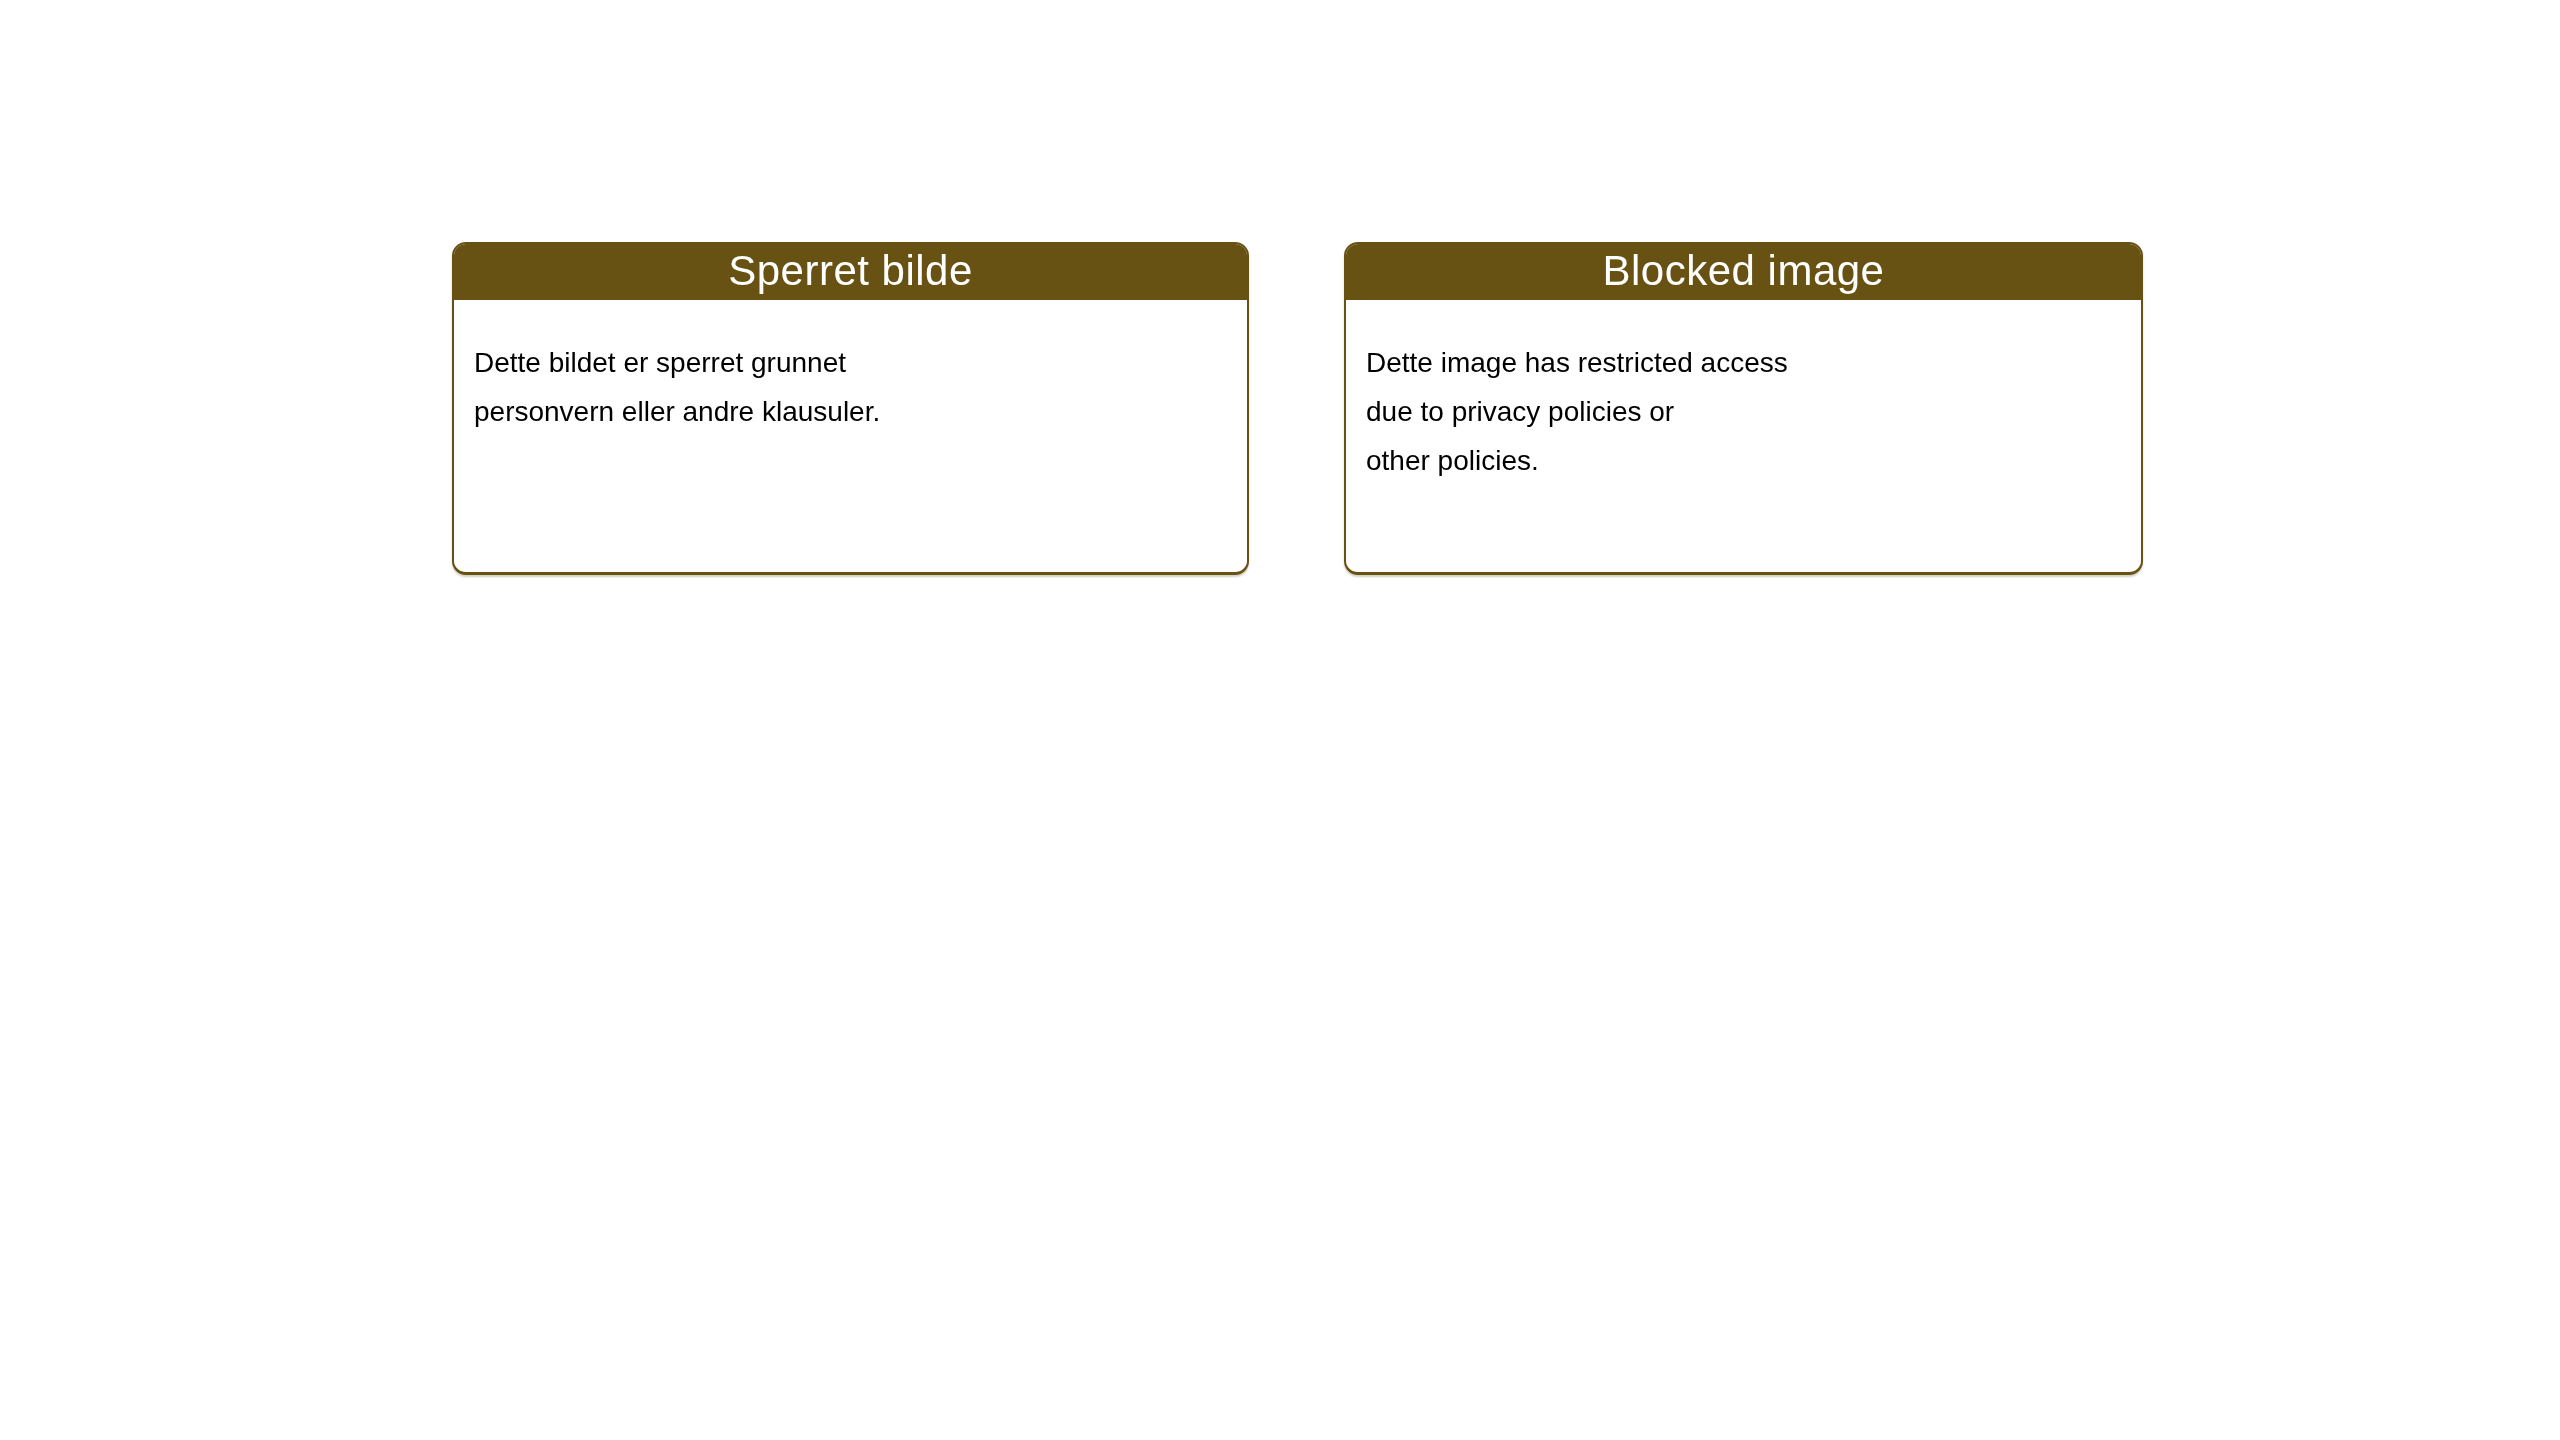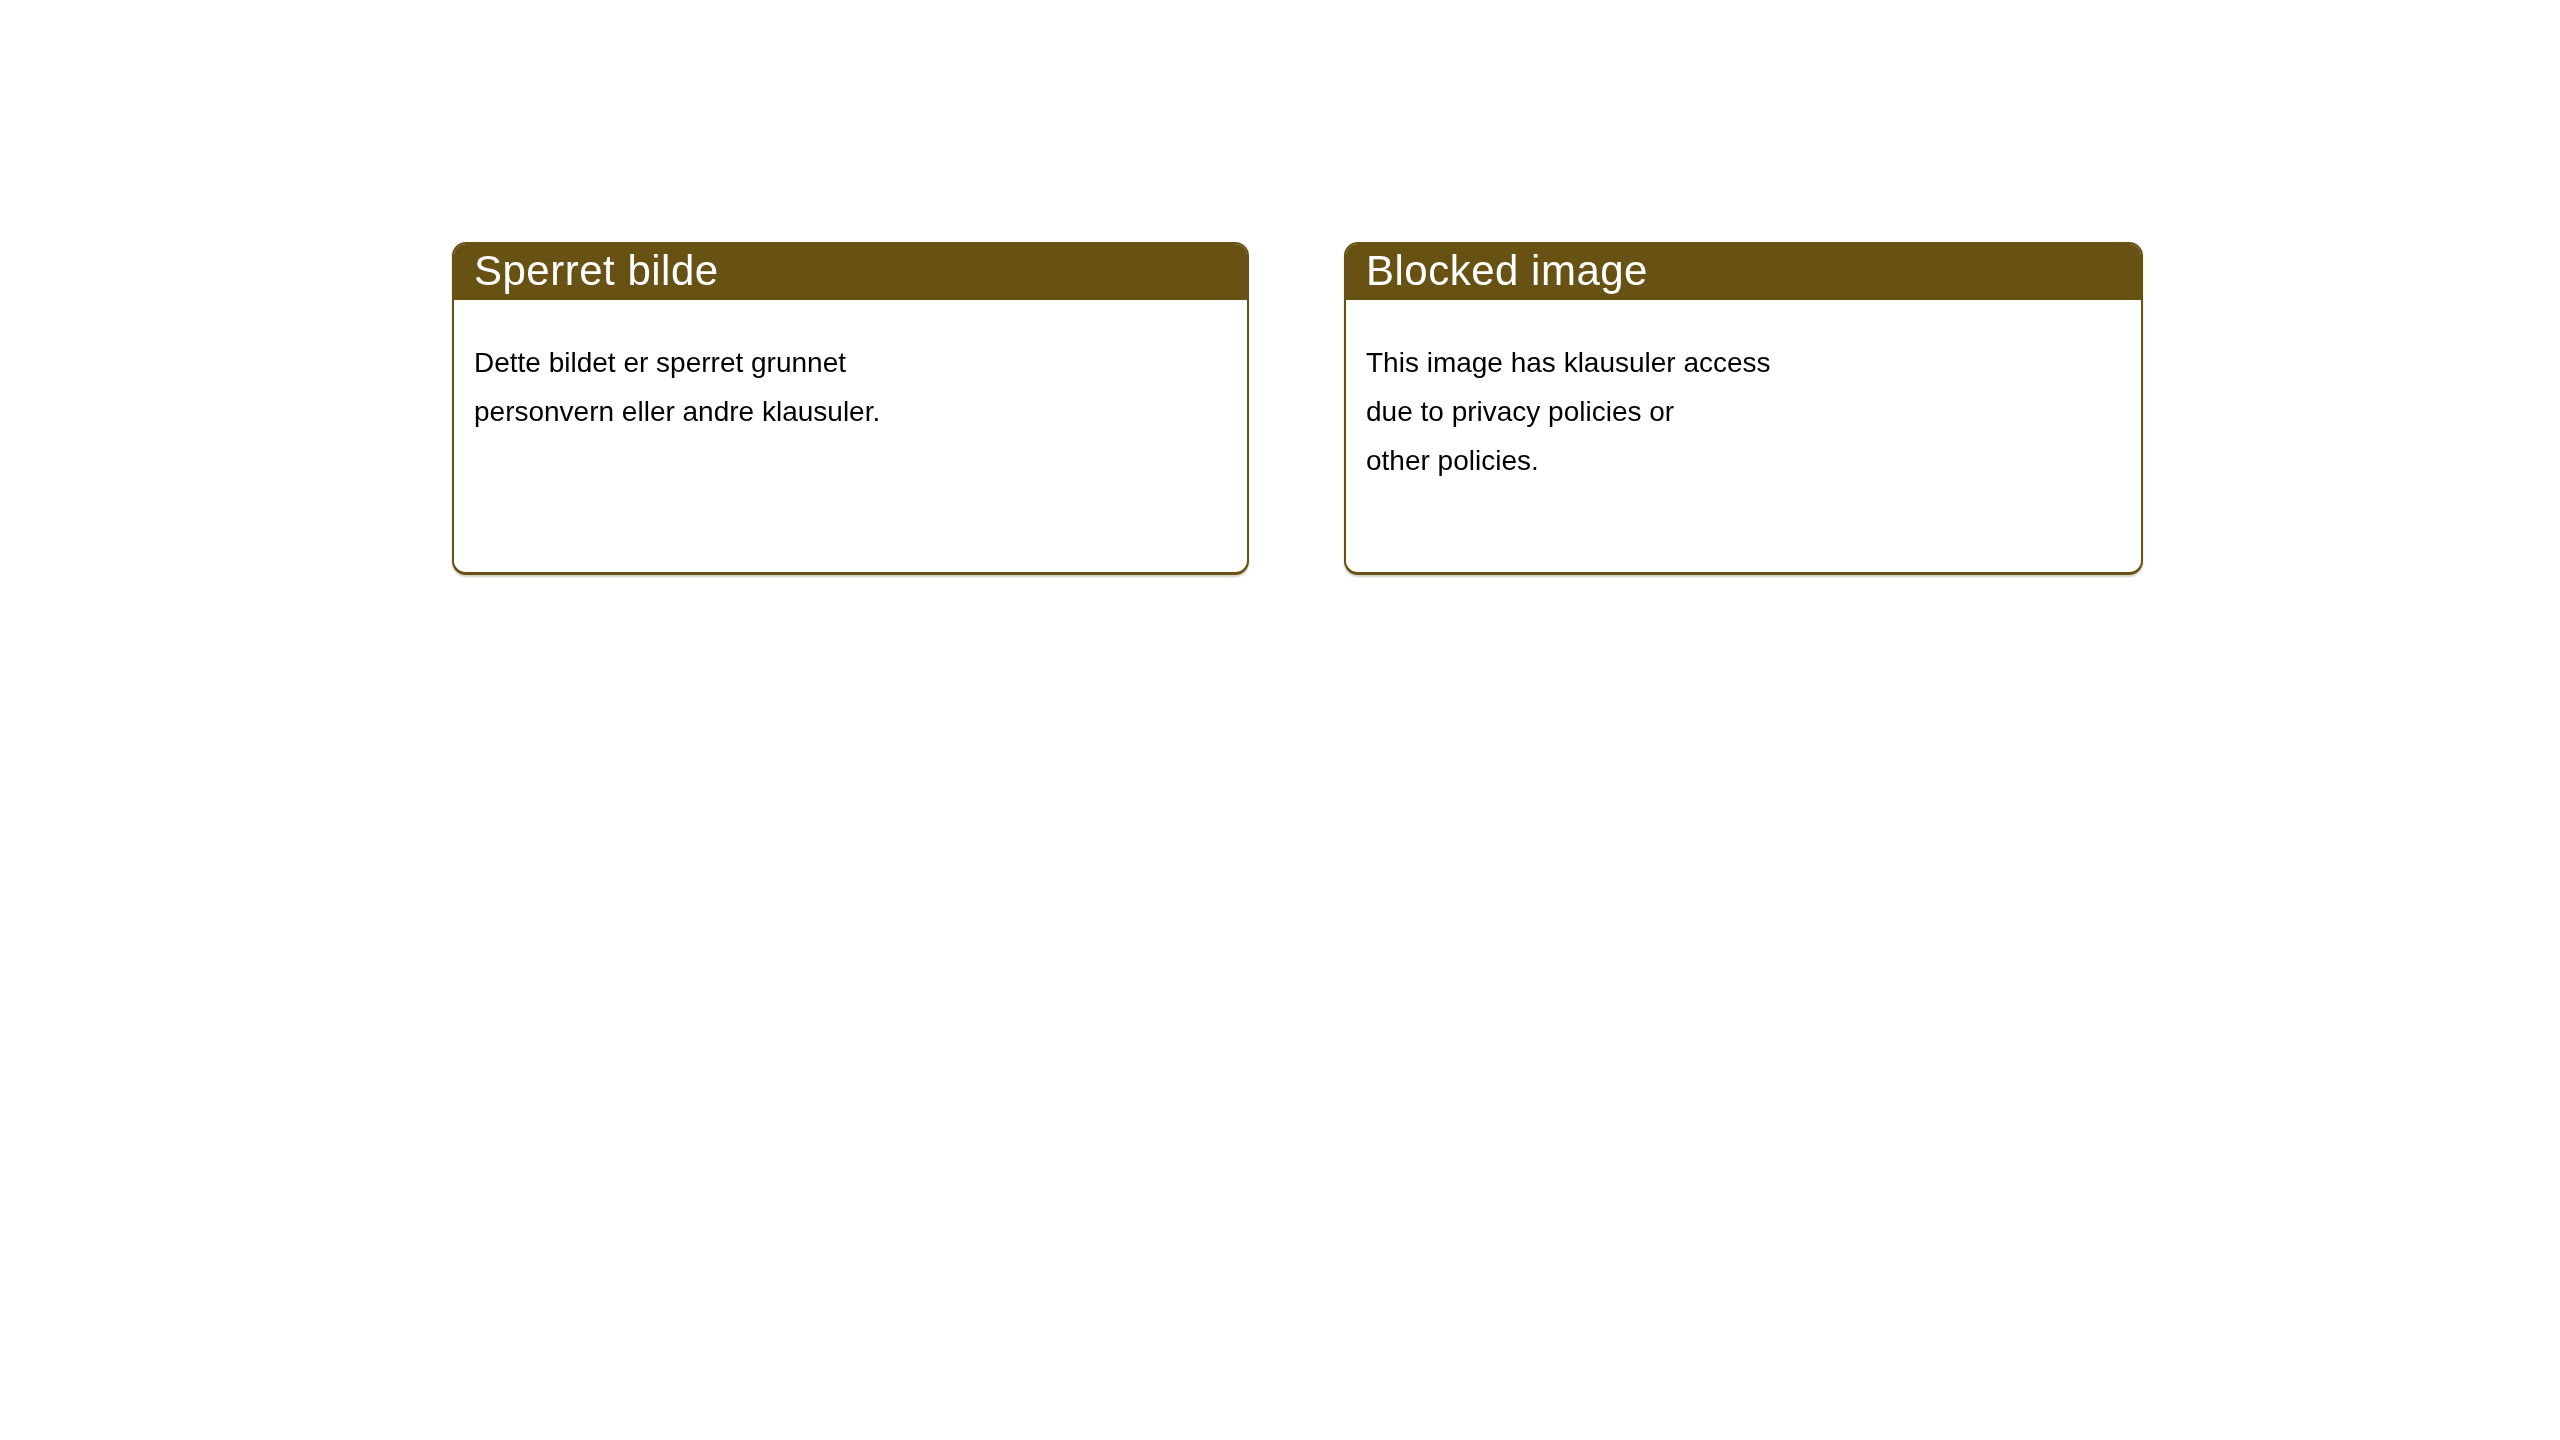--- a/index.html
+++ b/index.html
@@ -33,20 +33,21 @@
   .notice-card.card-right { left: 1344px; width: 799px; }
 
   .notice-card .card-header {
     height: 58px;
     margin: -2px -2px 0 -2px;            
     background: #675213;
     border-radius: 12px 12px 0 0;
     display: flex;
     align-items: center;
     padding: 0 22px;
+    justify-content: center;
   }
 
   .notice-card .card-header .card-title {
     color: #ffffff;
     font-size: 42px;
     line-height: 1;
     letter-spacing: 0.5px;
     white-space: nowrap;
   }
 
@@ -74,19 +75,19 @@
       <div class="body-line">Dette bildet er sperret grunnet</div>
       <div class="body-line">personvern eller andre klausuler.</div>
     </div>
   </div>
 
   <div class="notice-card card-right">
     <div class="card-header">
       <span class="card-title">Blocked image</span>
     </div>
     <div class="card-body">
-      <div class="body-line">This image has klausuler access</div>
+      <div class="body-line">Dette image has restricted access</div>
       <div class="body-line">due to privacy policies or</div>
       <div class="body-line">other policies.</div>
     </div>
   </div>
 
 </div>
 
 </body></html>

